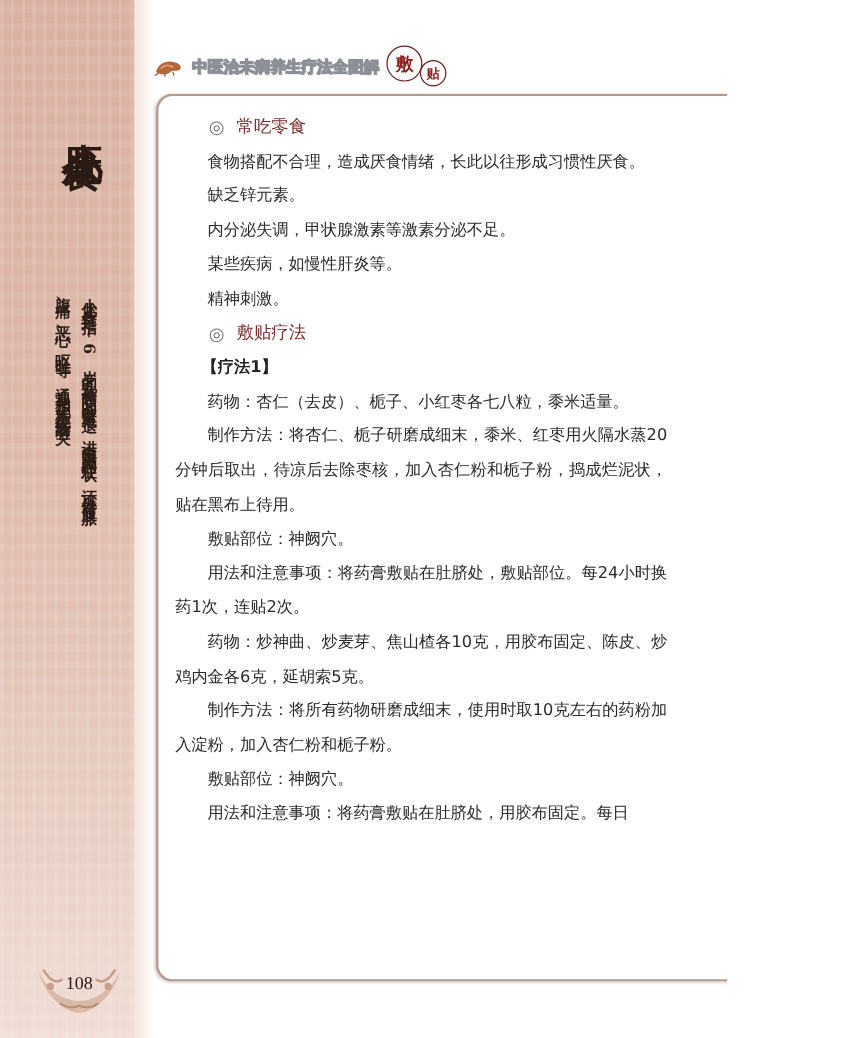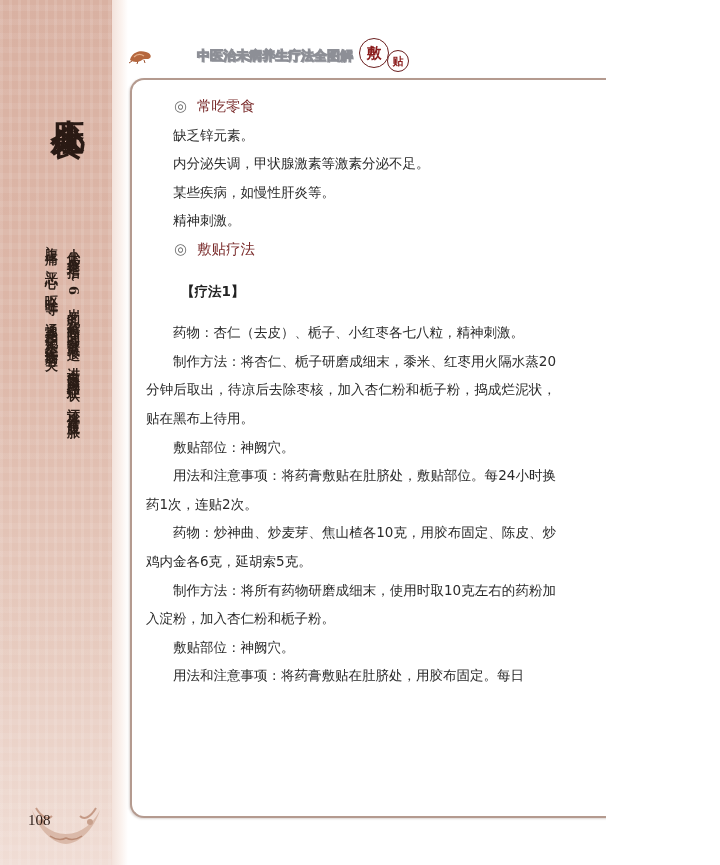--- a/index.html
+++ b/index.html
@@ -78,20 +78,21 @@
     .page-number-wrap svg {
       position: absolute;
       left: 0;
       top: 0;
     }
     .page-number {
       position: absolute;
       left: 0;
       top: 12px;
       width: 76px;
+      text-align: center;
       font-family: "Liberation Serif", serif;
       font-size: 15px;
       color: #2a1a14;
     }
 
     
     .running-header {
       position: absolute;
       left: 128px;
       top: 38px;
@@ -105,21 +106,20 @@
       margin-right: 6px;
     }
     .header-title {
       font-family: "DejaVu Sans", sans-serif;
       font-size: 13px;
       font-weight: bold;
       color: #ffffff;
       letter-spacing: 0px;
       -webkit-text-stroke: 1.1px #8d8f96;
       text-shadow: 1px 1px 0 #b8b9bd;
-      margin-left: 37px;
     }
     .badge {
       border: 1.5px solid #6b1f1f;
       border-radius: 50%;
       color: #8b1d1d;
       font-family: "DejaVu Serif", serif;
       font-weight: bold;
       display: flex;
       align-items: center;
       justify-content: center;
@@ -184,21 +184,21 @@
       font-size: 14.5px;
       display: flex;
       align-items: center;
     }
     .section-heading .bullet {
       color: #6d6d6d;
       font-size: 15px;
       margin-right: 10px;
     }
     .method-label {
-      margin: 13px;
+      margin: 0;
       padding-left: 22px;
       font-weight: bold;
       color: #222;
       font-size: 13.5px;
     }
   </style>
 </head>
 <body>
 
 <div class="side-strip"></div>
@@ -234,32 +234,33 @@
 </div>
 
 <div class="content-box"></div>
 <div class="content-box-mask"></div>
 
 <div class="content">
   <p class="section-heading">
     <span class="bullet">◎</span>
     <span>常吃零食</span>
   </p>
+  <p class="para">食物搭配不合理，造成厌食情绪，长此以往形成习惯性厌食。</p>
   <p class="para">缺乏锌元素。</p>
   <p class="para">内分泌失调，甲状腺激素等激素分泌不足。</p>
   <p class="para">某些疾病，如慢性肝炎等。</p>
   <p class="para">精神刺激。</p>
 
   <p class="section-heading">
     <span class="bullet">◎</span>
     <span>敷贴疗法</span>
   </p>
 
   <p class="method-label">【疗法1】</p>
-  <p class="para">药物：杏仁（去皮）、栀子、小红枣各七八粒，精神刺激。</p>
+  <p class="para">药物：杏仁（去皮）、栀子、小红枣各七八粒，黍米适量。</p>
   <p class="para">制作方法：将杏仁、栀子研磨成细末，黍米、红枣用火隔水蒸20分钟后取出，待凉后去除枣核，加入杏仁粉和栀子粉，捣成烂泥状，贴在黑布上待用。</p>
   <p class="para">敷贴部位：神阙穴。</p>
   <p class="para">用法和注意事项：将药膏敷贴在肚脐处，敷贴部位。每24小时换药1次，连贴2次。</p>
 
   <p class="para">药物：炒神曲、炒麦芽、焦山楂各10克，用胶布固定、陈皮、炒鸡内金各6克，延胡索5克。</p>
   <p class="para">制作方法：将所有药物研磨成细末，使用时取10克左右的药粉加入淀粉，加入杏仁粉和栀子粉。</p>
   <p class="para">敷贴部位：神阙穴。</p>
   <p class="para">用法和注意事项：将药膏敷贴在肚脐处，用胶布固定。每日</p>
 </div>
 

